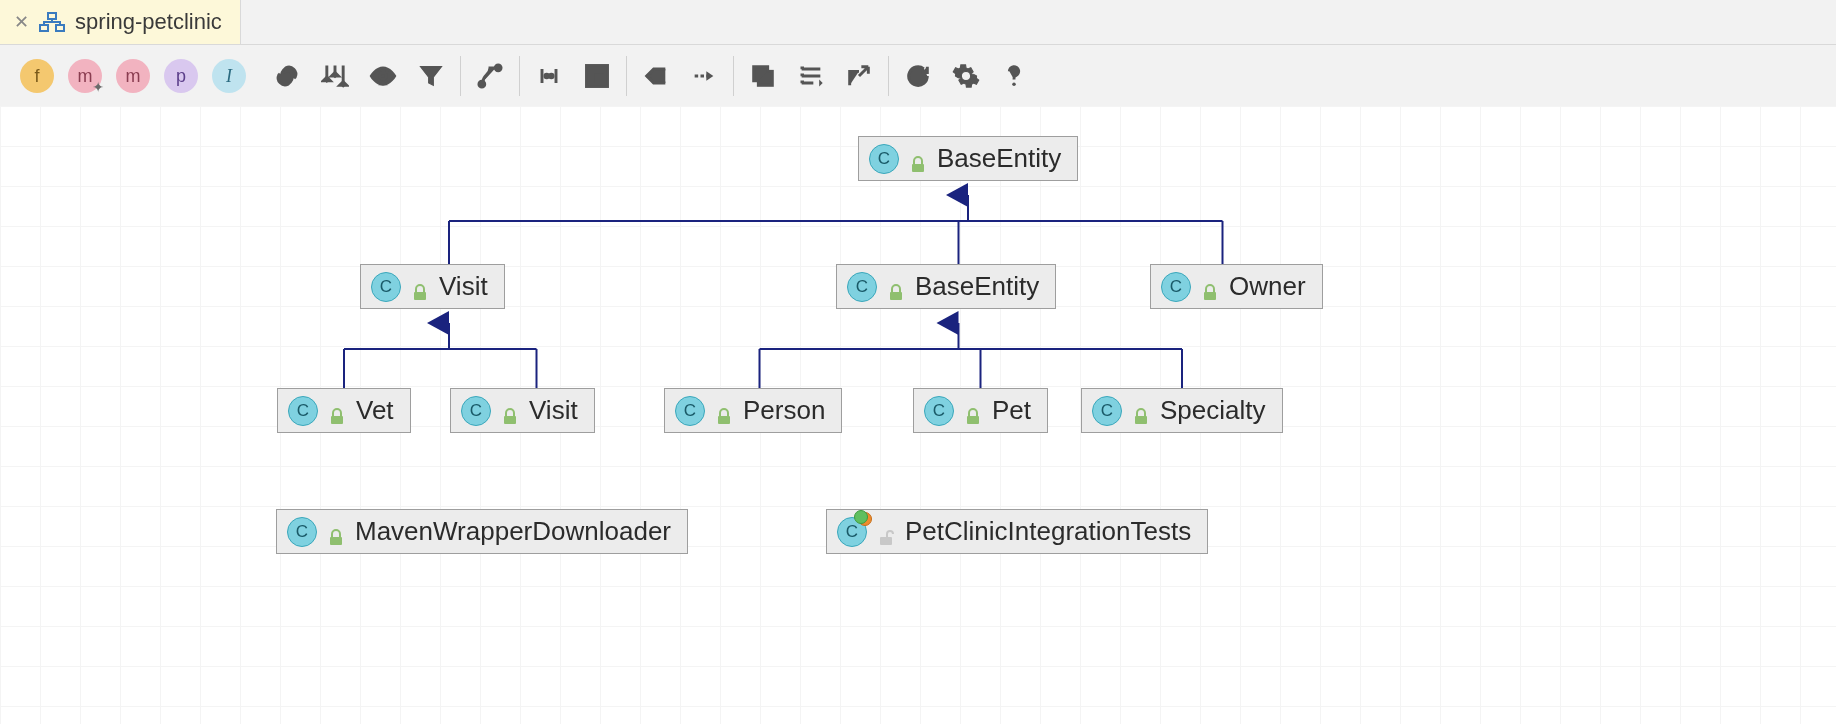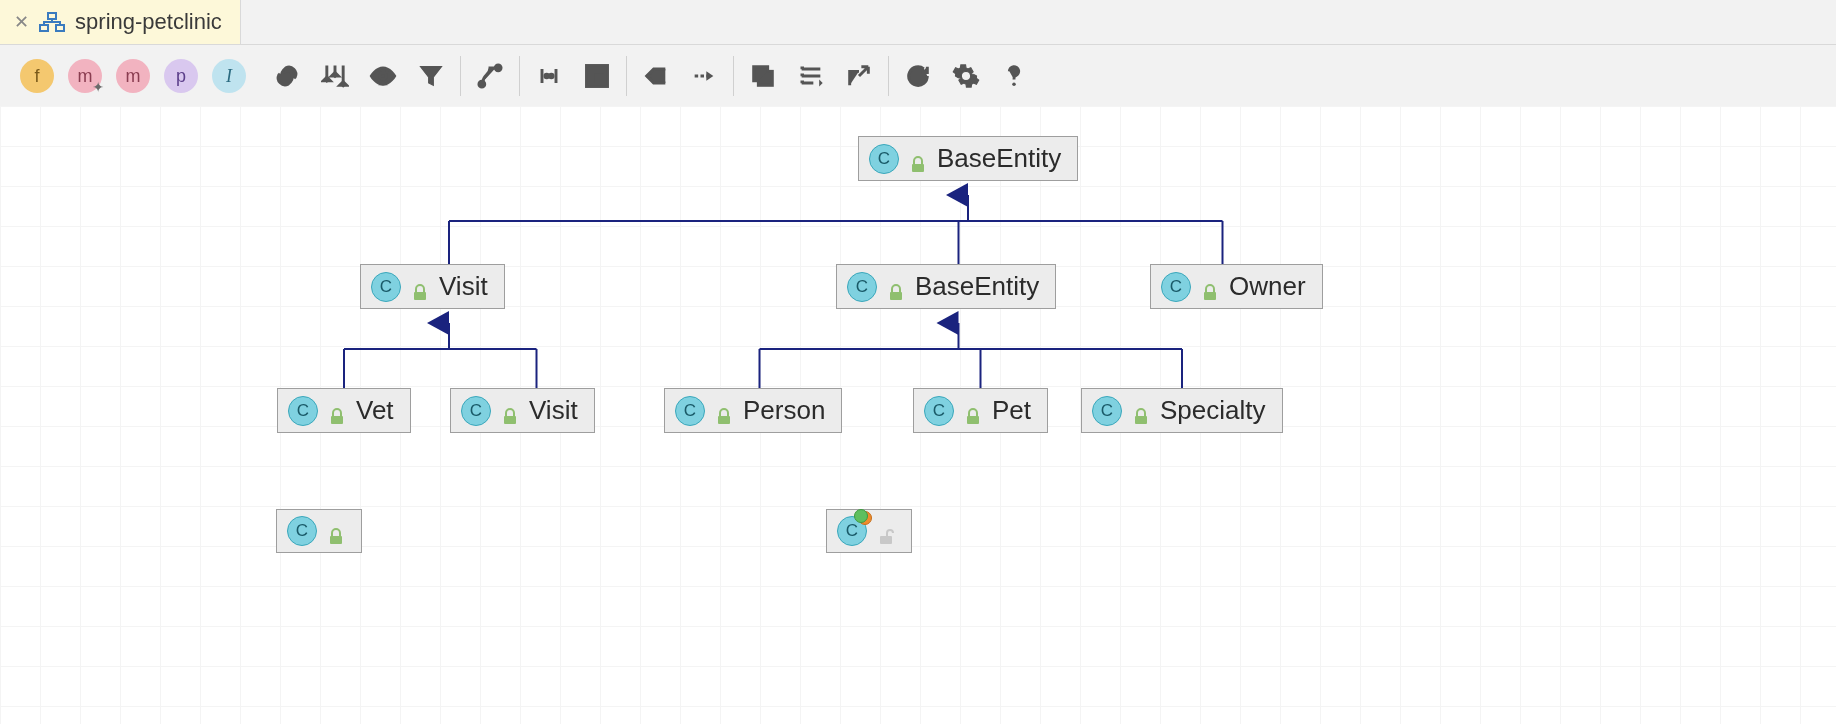--- a/index.html
+++ b/index.html
@@ -278,23 +278,25 @@
               <path d="M5 8 V5 a4 4 0 0 1 8 0 V8" fill="none" stroke="#8fbf6f" stroke-width="2"></path>
             </svg></span>
           <span>Specialty</span>
         </div>
         <div class="node" style="left: 276px; top: 403px;">
           <span class="badge">C</span>
           <span class="lock "><svg viewBox="0 0 18 18">
               <rect x="3" y="8" width="12" height="8" rx="1" fill="#8fbf6f"></rect>
               <path d="M5 8 V5 a4 4 0 0 1 8 0 V8" fill="none" stroke="#8fbf6f" stroke-width="2"></path>
             </svg></span>
+          <span>MavenWrapperDownloader</span>
         </div>
         <div class="node" style="left: 826px; top: 403px;">
           <span class="badge">C<span class="runner"></span><span class="runner green"></span></span>
           <span class="lock open"><svg viewBox="0 0 18 18">
               <rect x="3" y="8" width="12" height="8" rx="1" fill="#c8c8c8"></rect>
               <path d="M10 8 V5 a3 3 0 0 1 6 0" fill="none" stroke="#c8c8c8" stroke-width="2"></path>
             </svg></span>
+          <span>PetClinicIntegrationTests</span>
         </div>
       </div>
   </div>
 </div>
 
 </body></html>

